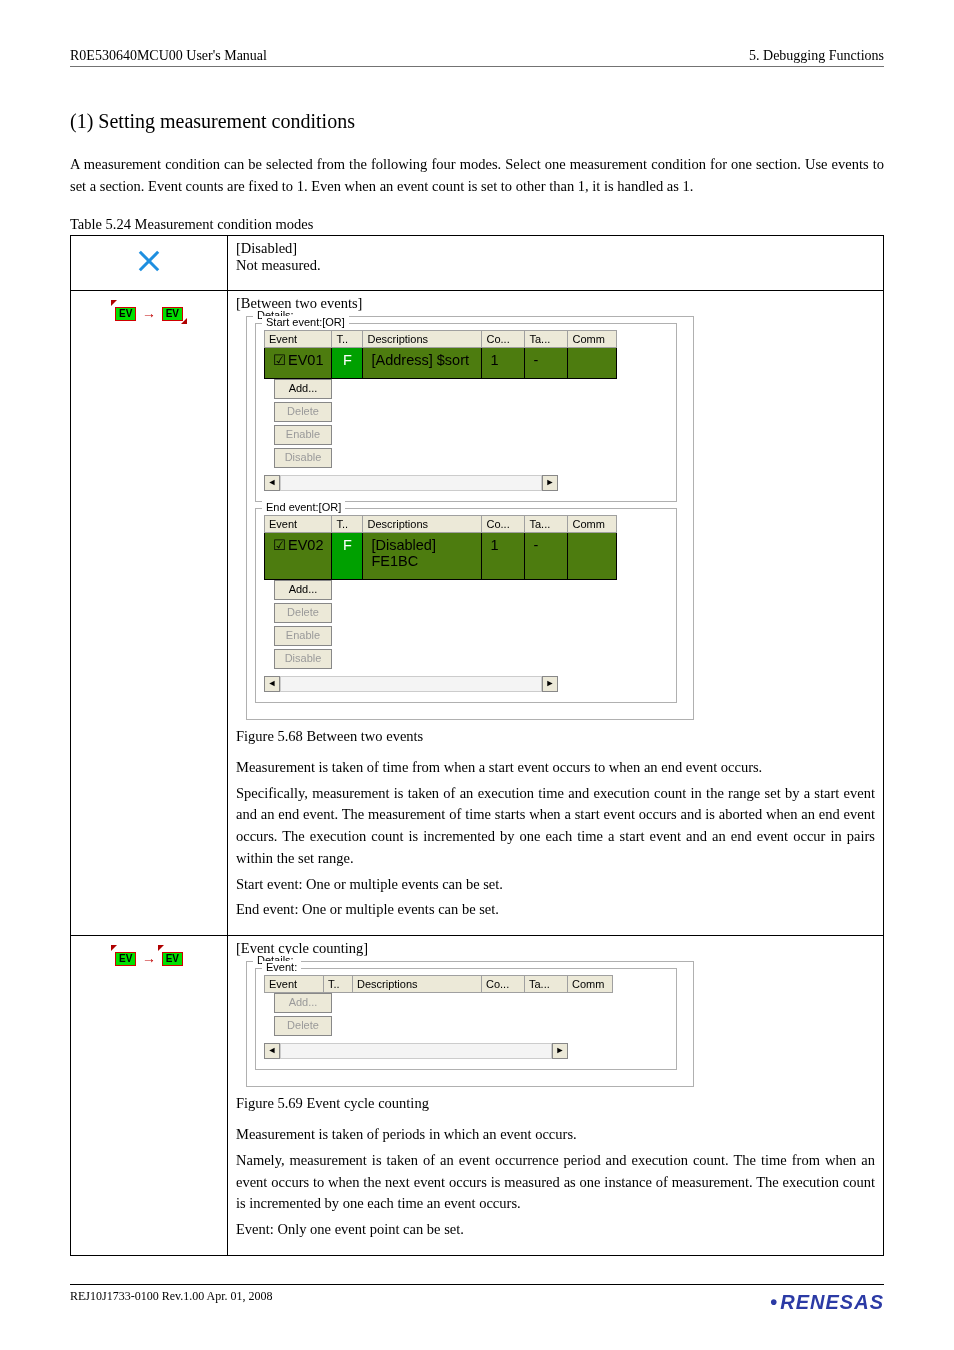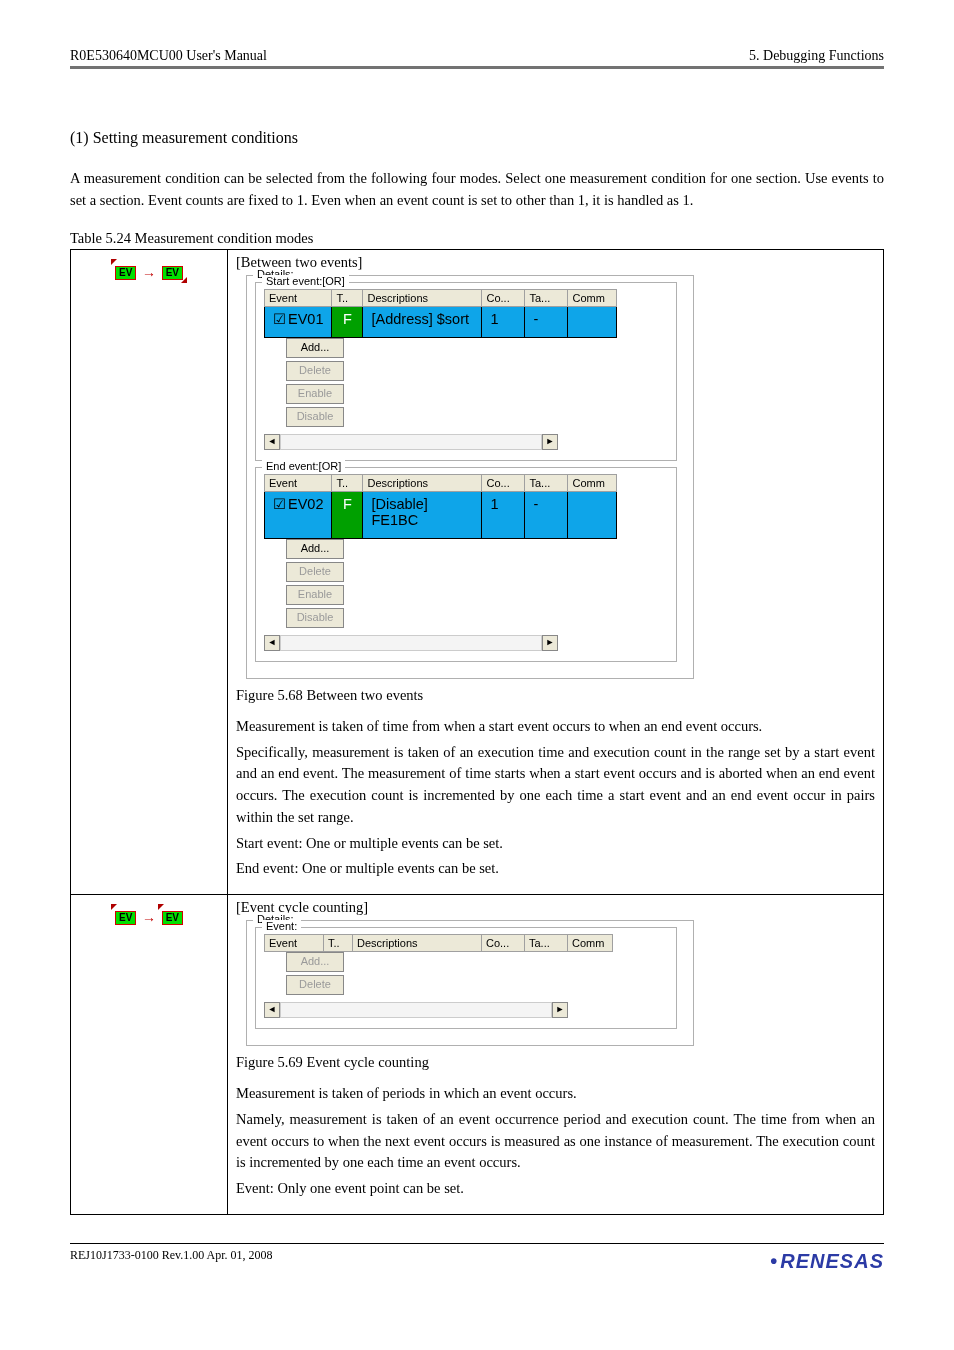--- a/index.html
+++ b/index.html
@@ -10,26 +10,26 @@
     color: #000;
     width: 954px;
   }
   .page {
     padding: 48px 70px 30px 70px;
   }
   .header-row {
     display: flex;
     justify-content: space-between;
     font-size: 14px;
-    border-bottom: 3px solid #737373;
+    border-bottom: 1px solid #737373;
     padding-bottom: 2px;
-    margin-bottom: 60px;
+    margin-bottom: 43px;
   }
   .section-num {
-    font-size: 16px;
+    font-size: 20px;
     margin-top: 8px;
     margin-bottom: 20px;
   }
   .paragraph {
     font-size: 14.5px;
     line-height: 1.55;
     text-align: justify;
     margin-bottom: 18px;
   }
   .table-caption {
@@ -94,21 +94,21 @@
   }
   .evt-table th, .evt-table td {
     border: 1px solid #a0a0a0;
     font-size: 11px;
     font-weight: normal;
     padding: 1px 4px;
     background: #ece9d8;
     text-align: left;
     height: 14px;
   }
-  .evt-table td.white { background: #0ea5e9; }
+  .evt-table td.white { background: #4d7c0f; }
   .evt-table td.colf { background:#00a000; color:#fff; text-align:center; width:14px; }
   .evt-table td.check::before {
     content: "☑";
     margin-right: 2px;
   }
   .btn {
     display: block;
     width: 56px;
     height: 18px;
     line-height: 16px;
@@ -116,21 +116,21 @@
     font-size: 11px;
     border: 1px solid #888;
     background: #ece9d8;
     margin-bottom: 3px;
     color: #000;
   }
   .btn.disabled { color: #9a9a9a; }
   .btn-col {
     display: inline-block;
     vertical-align: top;
-    margin-left: 22px;
+    margin-left: 10px;
   }
   .scroll-arrow {
     display: inline-block;
     width: 14px;
     height: 14px;
     line-height: 12px;
     text-align: center;
     border: 1px solid #888;
     background: #ece9d8;
     font-size: 9px;
@@ -221,20 +221,29 @@
 
   <div class="section-num">(1) Setting measurement conditions</div>
 
   <div class="paragraph">A measurement condition can be selected from the following four modes. Select one measurement condition for one section. Use events to set a section. Event counts are fixed to 1. Even when an event count is set to other than 1, it is handled as 1.</div>
 
   <div class="table-caption">Table 5.24 Measurement condition modes</div>
 
   <table class="outer">
 
     <tbody>
+        <tr>
+      <td class="left-col">
+        <span class="x-icon"></span>
+      </td>
+      <td>
+        <div>[Disabled]</div>
+        <div>Not measured.</div>
+      </td>
+    </tr>
 
     <tr>
       <td class="left-col">
         <div class="ev-assembly">
           <span class="sub"><span class="corner"></span><span class="ev-box">EV</span></span>
           <span class="arrow-r">→</span>
           <span class="sub"><span class="ev-box">EV</span><span class="corner-out"></span></span>
         </div>
       </td>
       <td>
@@ -284,21 +293,21 @@
                   <th style="width:50px">Event</th>
                   <th style="width:20px">T..</th>
                   <th style="width:110px">Descriptions</th>
                   <th style="width:34px">Co...</th>
                   <th style="width:34px">Ta...</th>
                   <th style="width:40px">Comm</th>
                 </tr>
                 <tr>
                   <td class="white check">EV02</td>
                   <td class="colf">F</td>
-                  <td class="white">[Disable] FE1BC</td>
+                  <td class="white">[Disabled] FE1BC</td>
                   <td class="white">1</td>
                   <td class="white">-</td>
                   <td class="white"></td>
                 </tr>
               </tbody></table>
               <div class="btn-col">
                 <span class="btn">Add...</span>
                 <span class="btn disabled">Delete</span>
                 <span class="btn disabled">Enable</span>
                 <span class="btn disabled">Disable</span>

